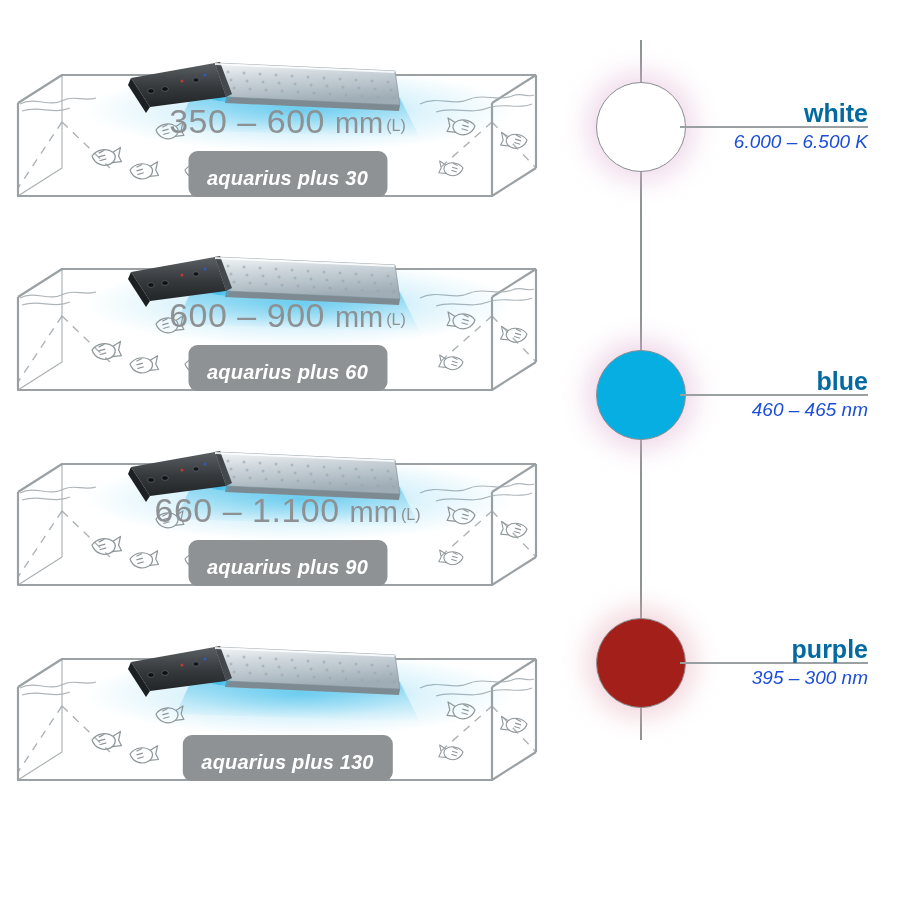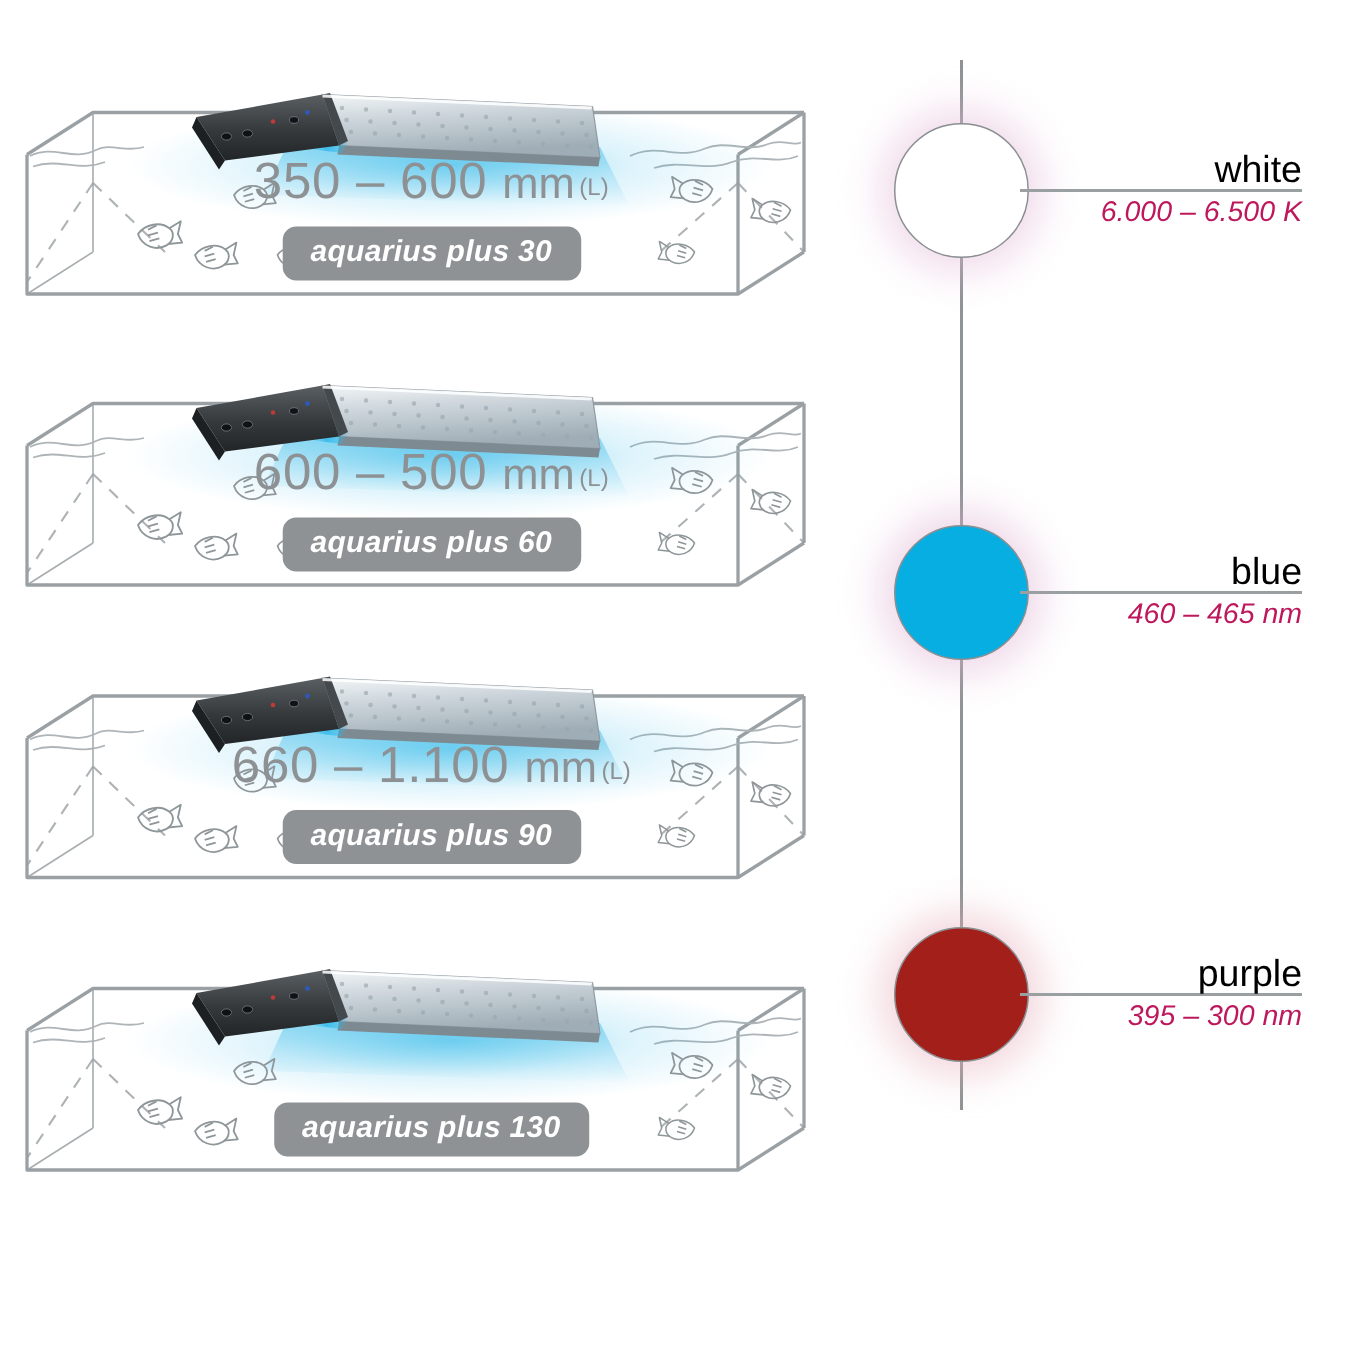--- a/index.html
+++ b/index.html
@@ -68,21 +68,21 @@
   .model-badge {
     position: absolute;
     top: 133px;
     left: 50%;
     transform: translateX(-50%);
     background: #8e9294;
     color: #ffffff;
     font-size: 20px;
     font-style: italic;
     font-weight: bold;
-    padding: 6px 19px 7px 19px;
+    padding: 16px 19px 7px 19px;
     border-radius: 9px;
     white-space: nowrap;
     letter-spacing: 0.2px;
   }
 
   
   #spectrum {
     position: absolute;
     left: 560px;
     top: 0;
@@ -133,33 +133,33 @@
     height: 1.5px;
     width: 188px;
     background: #9aa0a2;
   }
 
   .led-label {
     position: absolute;
     right: 32px;
     bottom: 59px;
     text-align: right;
-    color: #000000;
+    color: #0369a1;
     font-size: 25px;
-    font-weight: 400;
+    font-weight: 700;
     white-space: nowrap;
     line-height: 1;
   }
 
   .led-value {
     position: absolute;
     right: 32px;
     top: 57px;
     text-align: right;
-    color: #be185d;
+    color: #1d4ed8;
     font-size: 19px;
     font-style: italic;
     white-space: nowrap;
     line-height: 1;
   }
 </style>
 </head>
 <body>
 
 <div id="stage">
@@ -493,21 +493,21 @@
         <path d="M22,-4 L30,-9 L28,0 L31,6 L21,7"></path>
         <path d="M7,-3 L13,-6 M7,1 L14,-1 M8,5 L15,3"></path>
       </g>
       <g transform="translate(463,150) scale(-0.78,0.78)">
         <path d="M0,0 C5,-7 16,-9 22,-4 C26,-1 25,5 20,8 C13,12 3,9 0,0 Z"></path>
         <path d="M22,-4 L30,-9 L28,0 L31,6 L21,7"></path>
         <path d="M7,-3 L13,-6 M7,1 L14,-1 M8,5 L15,3"></path>
       </g>
     </g>
   </svg>
-        <div class="size-text"><span>600 – 500</span> <span class="unit">mm</span><span class="paren">(L)</span></div>
+        <div class="size-text"><span>600 – 900</span> <span class="unit">mm</span><span class="paren">(L)</span></div>
         <div class="model-badge">aquarius plus 60</div>
       </div>
       <div class="tank-row" style="top: 407px;">
   <svg class="tank-svg" viewBox="0 0 575 195">
     <defs>
       <linearGradient id="ledfacer2" x1="0" y1="0" x2="0.3" y2="1">
         <stop offset="0%" stop-color="#f2f5f7"></stop>
         <stop offset="45%" stop-color="#c9d2d8"></stop>
         <stop offset="100%" stop-color="#9fadb6"></stop>
       </linearGradient>

